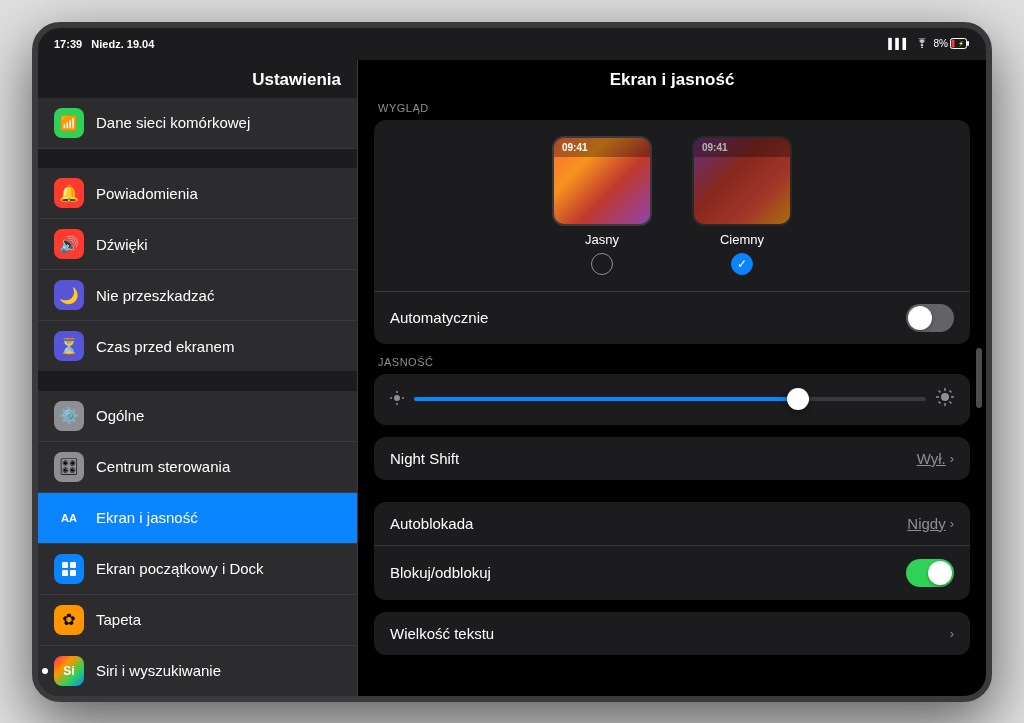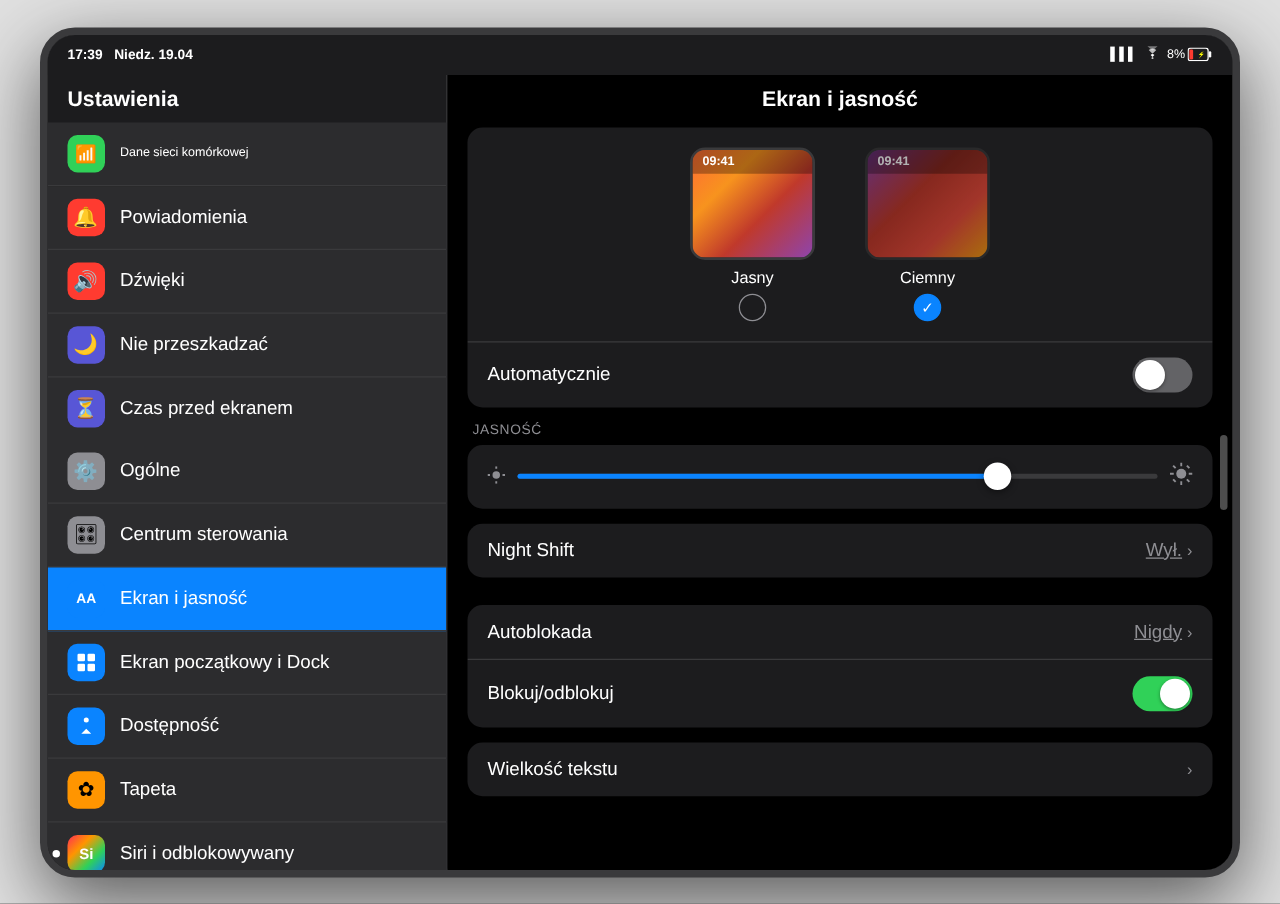--- a/index.html
+++ b/index.html
@@ -56,21 +56,21 @@
     
     .sidebar {
       width: 320px;
       background: #1c1c1e;
       border-right: 1px solid #3a3a3c;
       display: flex;
       flex-direction: column;
       overflow: hidden;
     }
     .sidebar-title {
-      text-align: left;
+      text-align: right;
       color: #fff;
       font-size: 17px;
       font-weight: 600;
       padding: 10px 16px 8px;
     }
     .sidebar-top-item {
       display: flex;
       align-items: center;
       padding: 10px 16px;
       gap: 12px;
@@ -82,21 +82,21 @@
       height: 30px;
       border-radius: 8px;
       display: flex;
       align-items: center;
       justify-content: center;
       font-size: 16px;
       flex-shrink: 0;
     }
     .sidebar-top-item .label {
       color: #fff;
-      font-size: 10px;
+      font-size: 15px;
     }
     .sidebar-separator {
       height: 20px;
       background: #1c1c1e;
     }
     .sidebar-group {
       background: #2c2c2e;
       border-radius: 0;
     }
     .sidebar-item {
@@ -445,46 +445,38 @@
             <svg width="16" height="16" viewBox="0 0 16 16" fill="white">
               <rect x="1" y="1" width="6" height="6" rx="1"></rect>
               <rect x="9" y="1" width="6" height="6" rx="1"></rect>
               <rect x="1" y="9" width="6" height="6" rx="1"></rect>
               <rect x="9" y="9" width="6" height="6" rx="1"></rect>
             </svg>
           </div>
           <span class="label">Ekran początkowy i Dock</span>
         </div>
         <div class="sidebar-item">
-          <div class="icon-box" style="background:#0a84ff;">
-            <svg width="16" height="16" viewBox="0 0 16 16" fill="white">
-              <circle cx="8" cy="3" r="2"></circle>
-              <path d="M2 7h12M8 6v8M4 14l4-4 4 4"></path>
-            </svg>
-          </div>
-          <span class="label">Dostępność</span>
-        </div>
-        <div class="sidebar-item">
           <div class="icon-box" style="background:#ff9500;">✿</div>
           <span class="label">Tapeta</span>
         </div>
         <div class="sidebar-item" style="position:relative;">
           <div class="bullet"></div>
           <div class="icon-box" style="background: linear-gradient(135deg, #ff2d55, #ff9500, #30d158, #0a84ff); border-radius:8px;">
             <span style="font-size:12px; color:white; font-weight:bold;">Si</span>
           </div>
-          <span class="label">Siri i odblokowywany</span>
+          <span class="label">Siri i wyszukiwanie</span>
         </div>
 
       </div>
     </div>
 
     <div class="right-panel" style="position:relative;">
       <div class="panel-title">Ekran i jasność</div>
 
+      <div class="section-label">WYGLĄD</div>
       <div class="card">
         <div class="appearance-row">
 
           <div class="appearance-option">
             <div class="appearance-preview light-preview">
               <div class="preview-time-bar">09:41</div>
             </div>
             <span class="appearance-label">Jasny</span>
             <div class="appearance-check">
             </div>

